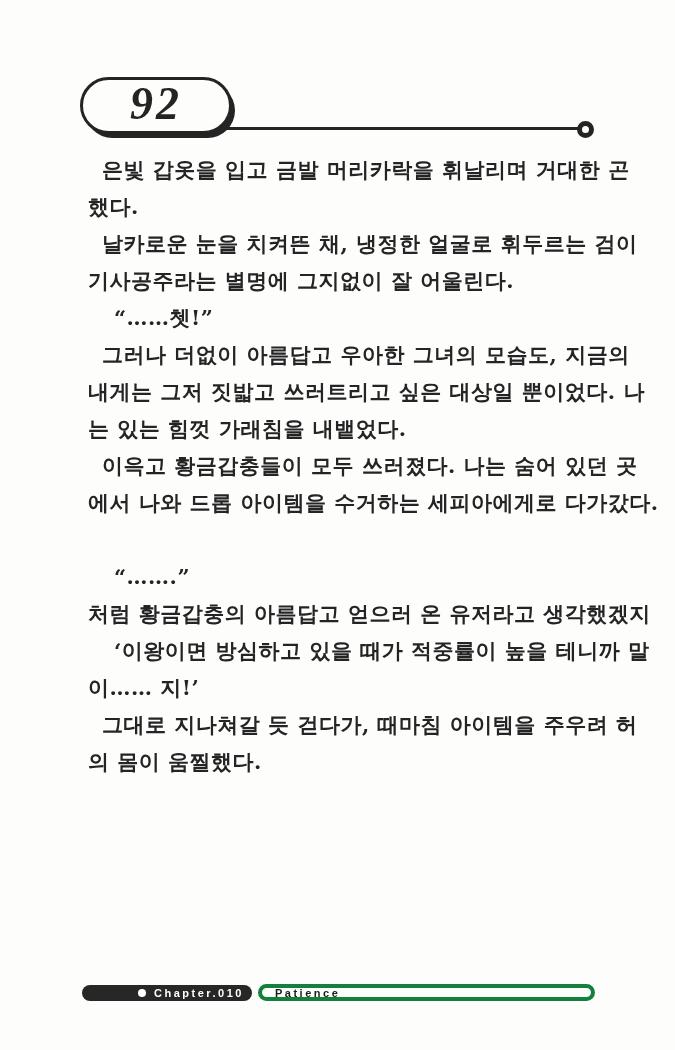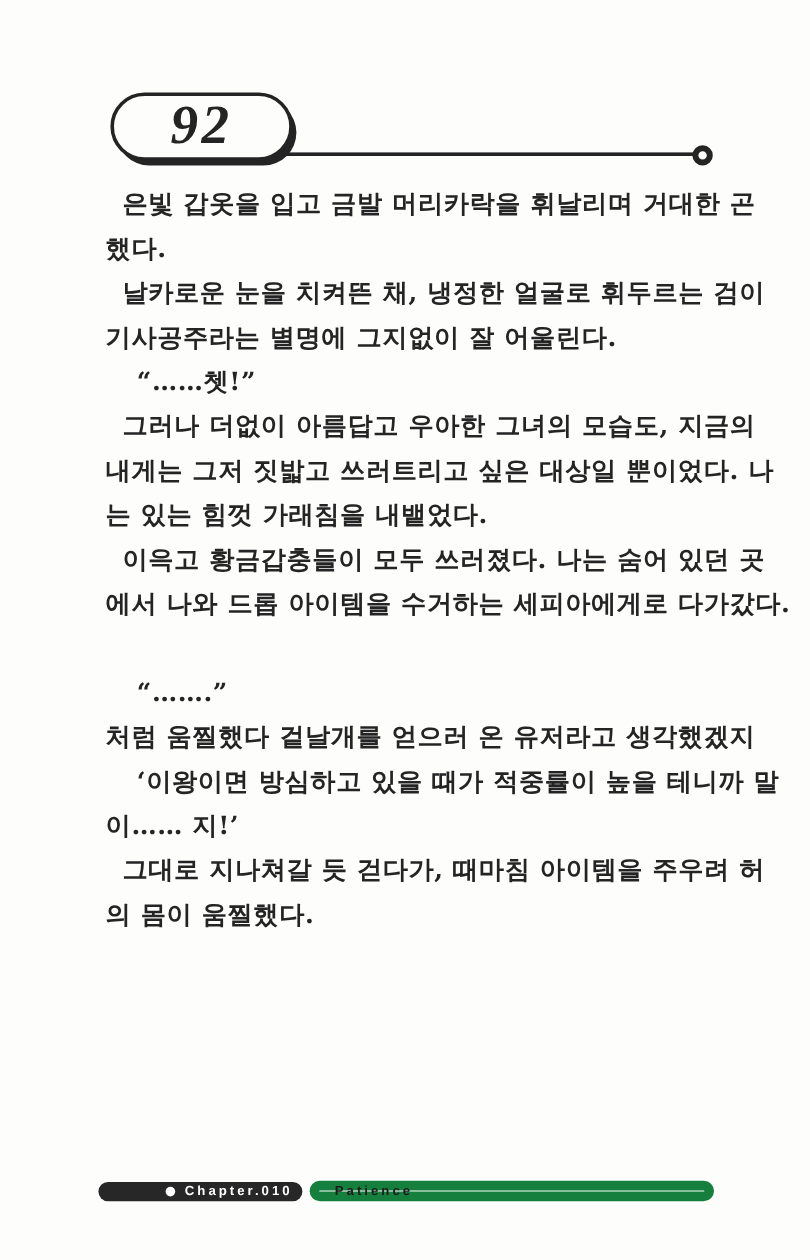--- a/index.html
+++ b/index.html
@@ -11,21 +11,21 @@
   .page{
     position:relative;
     width:675px;height:1050px;
     background:var(--paper);
     color:var(--ink);
     overflow:hidden;
     font-family:"DejaVu Serif","Liberation Serif",serif;
   }
   
   .page-number-badge{
-    position:absolute;left:92px;top:77px;
+    position:absolute;left:80px;top:77px;
     width:152px;height:57px;
     background:var(--paper);
     border:3px solid var(--ink);
     border-radius:30px;
     box-shadow:4px 5px 0 -1px var(--ink);
     display:flex;align-items:center;justify-content:center;
     z-index:2;box-sizing:border-box;text-align:right;
   }
   .page-number-badge .num{
     font-family:"Liberation Serif",serif;
@@ -80,21 +80,21 @@
   .chapter-pill .dot{
     width:8px;height:8px;border-radius:50%;
     background:#ffffff;
     margin:0 8px 0 9px;
     flex:0 0 auto;
   }
   .title-pill{
     position:absolute;left:258px;top:984px;
     width:337px;height:17px;
     background:var(--paper);
-    border:8px solid #15803d;
+    border:4px solid #15803d;
     border-radius:10px;
     display:flex;align-items:center;
     padding-left:13px;
     font-family:"Liberation Sans",sans-serif;
     font-size:11px;font-weight:700;
     letter-spacing:2.5px;
     color:#1c1c1c;
     box-sizing:border-box;
   }
 </style>
@@ -117,21 +117,21 @@
       <div class="line indent-1">날카로운 눈을 치켜뜬 채, 냉정한 얼굴로 휘두르는 검이</div>
       <div class="line indent-0">기사공주라는 별명에 그지없이 잘 어울린다.</div>
       <div class="line indent-2">“……쳇!”</div>
       <div class="line indent-1">그러나 더없이 아름답고 우아한 그녀의 모습도, 지금의</div>
       <div class="line indent-0">내게는 그저 짓밟고 쓰러트리고 싶은 대상일 뿐이었다. 나</div>
       <div class="line indent-0">는 있는 힘껏 가래침을 내뱉었다.</div>
       <div class="line indent-1">이윽고 황금갑충들이 모두 쓰러졌다. 나는 숨어 있던 곳</div>
       <div class="line indent-0">에서 나와 드롭 아이템을 수거하는 세피아에게로 다가갔다.</div>
       <div class="line indent-0"></div>
       <div class="line indent-2">“…….”</div>
-      <div class="line indent-0">처럼 움찔했다 겉날개를 얻으러 온 유저라고 생각했겠지</div>
+      <div class="line indent-0">처럼 황금갑충의 아름답고 얻으러 온 유저라고 생각했겠지</div>
       <div class="line indent-2">‘이왕이면 방심하고 있을 때가 적중률이 높을 테니까 말</div>
       <div class="line indent-0">이…… 지!’</div>
       <div class="line indent-1">그대로 지나쳐갈 듯 걷다가, 때마침 아이템을 주우려 허</div>
       <div class="line indent-0">의 몸이 움찔했다.</div>
     </main>
 
   <footer>
     <div class="chapter-pill">
       <span class="dot"></span>
       <span>Chapter.010</span>

